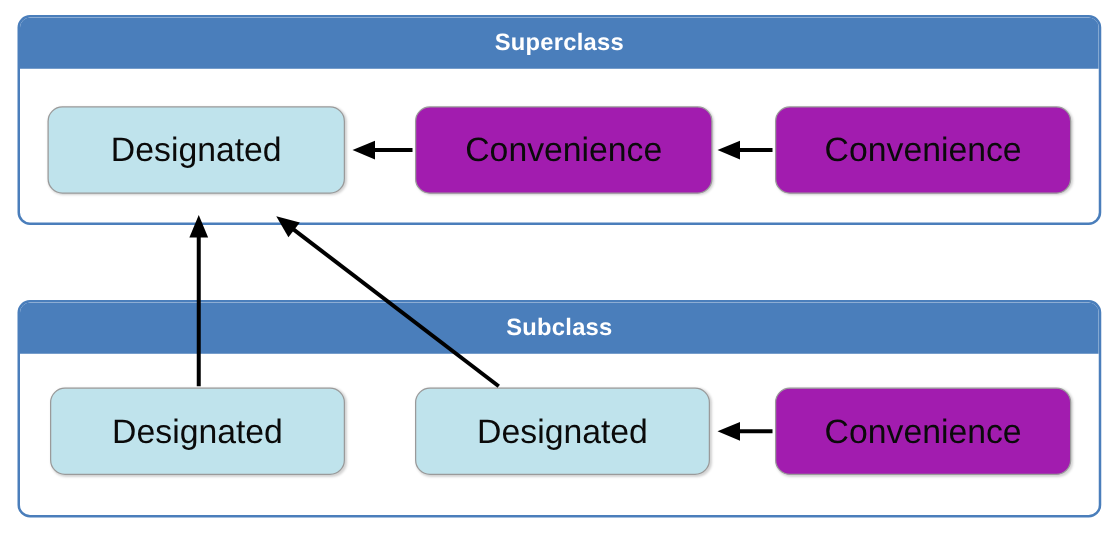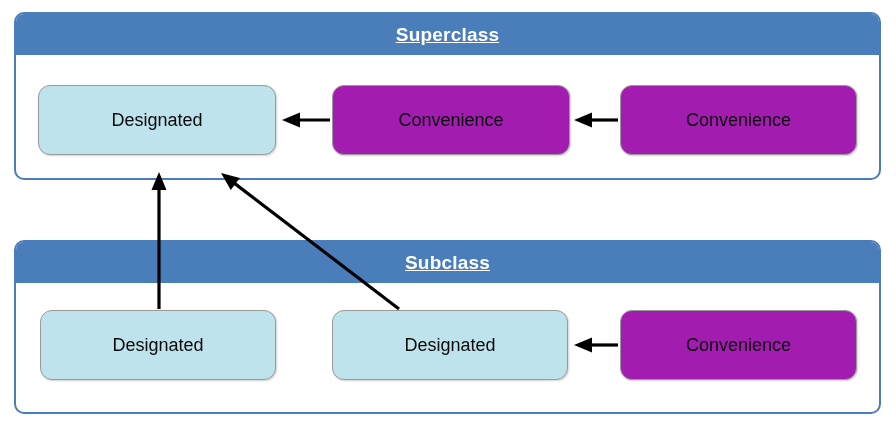--- a/index.html
+++ b/index.html
@@ -5,26 +5,26 @@
   html,body{margin:0;padding:0;background:#ffffff;}
   body{width:896px;height:429px;position:relative;overflow:hidden;
        font-family:"Liberation Sans","DejaVu Sans",sans-serif;}
   #stage{position:absolute;left:0;top:0;width:896px;height:429px;}
 
   .panel{position:absolute;box-sizing:border-box;border:2px solid #4a7ebb;
          border-radius:10px;background:#ffffff;overflow:hidden;}
   .panel-header{position:absolute;left:0;right:0;top:0;height:41px;
          background:#4a7ebb;display:flex;align-items:center;justify-content:center;}
   .panel-title{color:#ffffff;font-size:19px;font-weight:bold;letter-spacing:.2px;
-         line-height:1;text-decoration:underline;}
+         line-height:1;}
 
   .node{position:absolute;box-sizing:border-box;border:1.5px solid #9a9a9a;
         border-radius:12px;display:flex;align-items:center;justify-content:center;
         box-shadow:1px 1px 2px rgba(0,0,0,0.18);}
-  .node span{font-size:18px;color:#0a0a0a;line-height:1;}
+  .node span{font-size:27px;color:#0a0a0a;line-height:1;}
   .node.designated{background:#bfe3ec;}
   .node.convenience{background:#a21caf;}
 
   #arrows{position:absolute;left:0;top:0;width:896px;height:429px;
           pointer-events:none;}
 </style>
 </head>
 <body>
 
 <div id="stage">

